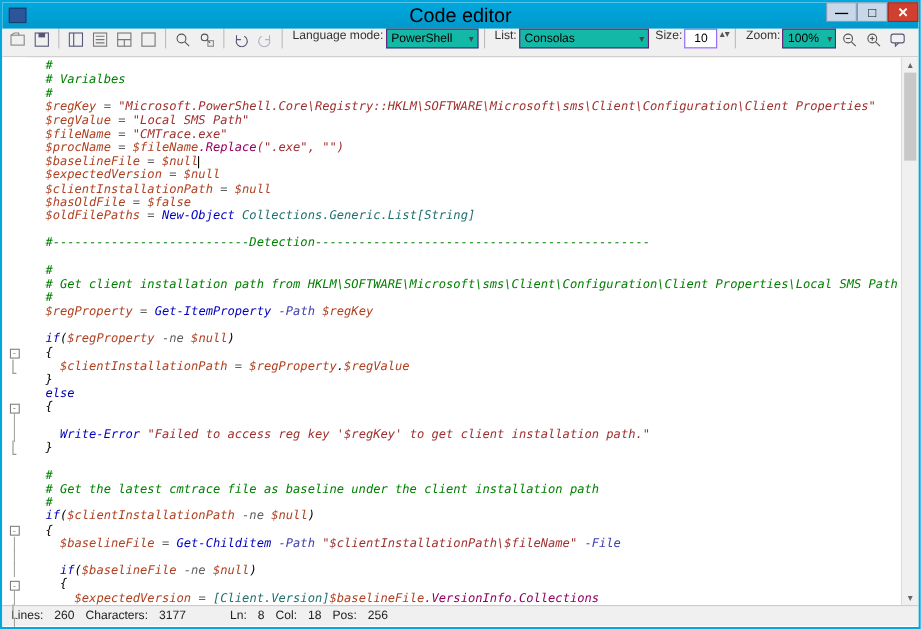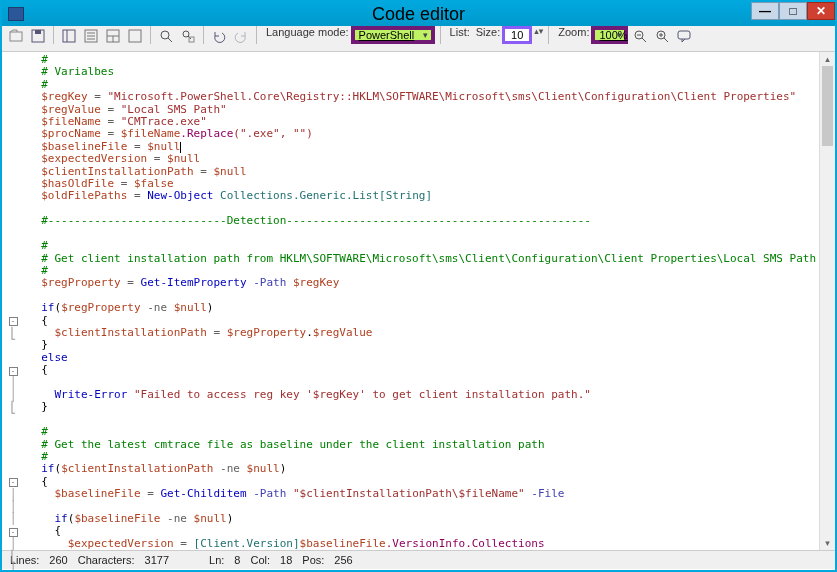--- a/index.html
+++ b/index.html
@@ -8,28 +8,28 @@
 .titlebar-icon { width: 16px; height: 14px; margin-left: 6px; background: #2b579a; border: 1px solid #1a3d6e; display: inline-block; }
 .titlebar-title { position: absolute; left: 50%; transform: translateX(-50%); color: #000; font-size: 18px; }
 .window-controls { position: absolute; right: 0; top: 0; display: flex; }
 .win-btn { width: 28px; height: 18px; display: flex; align-items: center; justify-content: center; font-size: 12px; font-weight: bold; cursor: pointer; }
 .win-min, .win-max { background: #c8d8e8; border: 1px solid #7a9bb8; }
 .win-close { background: #d04030; border: 1px solid #a02818; color: #fff; }
 .toolbar { height: 26px; background: #f0f0f0; border-bottom: 1px solid #ccc; display: flex; align-items: flex-start; padding: 0 4px; gap: 2px; }
 .tb-btn { width: 20px; height: 20px; display: flex; align-items: center; justify-content: center; border: 1px solid transparent; cursor: pointer; }
 .tb-sep { width: 1px; height: 18px; background: #bbb; margin: 0 3px; }
 .tb-label { font-size: 11px; color: #333; margin-left: 4px; }
-.tb-combo { font-size: 11px; height: 18px; border: 4px solid #701a75; padding: 0 14px 0 4px; background: #bef264; position: relative; cursor: pointer; display: inline-flex; align-items: center; text-decoration: underline; }
+.tb-combo { font-size: 11px; height: 18px; border: 1px solid #701a75; padding: 0 14px 0 4px; background: #14b8a6; position: relative; cursor: pointer; display: inline-flex; align-items: center; }
 .tb-combo::after { content: "▾"; position: absolute; right: 3px; font-size: 9px; color: #444; }
-.tb-spin { font-size: 11px; width: 30px; text-align: center; height: 18px; border: 3px solid #8b5cf6; }
+.tb-spin { font-size: 11px; width: 30px; text-align: center; height: 18px; border: 1px solid #8b5cf6; }
 .editor-wrap { position: relative; height: calc(100% - 24px - 26px - 20px); display: flex; }
 .gutter { width: 22px; background: #fff; font-family: Consolas, monospace; font-size: 11px; color: #999; padding-top: 2px; }
 .gutter-line { height: 12.4px; text-align: center; }
 .fold-box { display: inline-block; width: 9px; height: 9px; border: 1px solid #808080; font-size: 8px; line-height: 7px; text-align: center; color: #808080; cursor: pointer; }
-.code { flex: 1; font-family: Consolas, monospace; font-size: 11px; line-height: 12.4px; white-space: pre; padding: 2px 0 0 4px; overflow: hidden; color: #000; }
+.code { flex: 1; font-family: Consolas, monospace; font-size: 11px; line-height: 12.4px; white-space: pre; padding: 2px 0 0 4px; overflow: hidden; color: #000; font-style: italic; }
 .c-cmt { color: #008000; }
 .c-var { color: #b04020; }
 .c-str { color: #a03030; }
 .c-op { color: #606060; }
 .c-cmd { color: #0000c0; }
 .c-attr { color: #4040b0; }
 .c-kw { color: #0000b0; }
 .c-mem { color: #900060; }
 .c-type { color: #207070; }
 .cursor { display: inline-block; width: 1px; height: 11px; background: #000; vertical-align: text-bottom; }
@@ -120,26 +120,29 @@
         <path d="M11 3 L11 7 L7 7" fill="none" stroke="#557"></path>
       </svg>
     </div>
   <div class="tb-sep"></div>
   <span class="tb-label">Language mode:</span>
   <span class="tb-combo" style="width:84px">
       <span>PowerShell</span>
     </span>
   <div class="tb-sep"></div>
   <span class="tb-label">List:</span>
+  <span class="tb-combo" style="width:118px">
+      <span>Consolas</span>
+    </span>
   <span class="tb-label">Size:</span>
   <input class="tb-spin" value="10" style="">
   <span style="font-size:9px;color:#555;cursor:pointer">▴▾</span>
   <div class="tb-sep"></div>
   <span class="tb-label">Zoom:</span>
-  <span class="tb-combo" style="width:37px">
+  <span class="tb-combo" style="width:49px">
       <span>100%</span>
     </span>
   <div class="tb-btn">
       <svg width="14" height="14">
         <circle cx="6" cy="6" r="4" fill="none" stroke="#555"></circle>
         <line x1="4" y1="6" x2="8" y2="6" stroke="#555"></line>
         <line x1="9" y1="9" x2="13" y2="13" stroke="#555"></line>
       </svg>
     </div>
   <div class="tb-btn">

